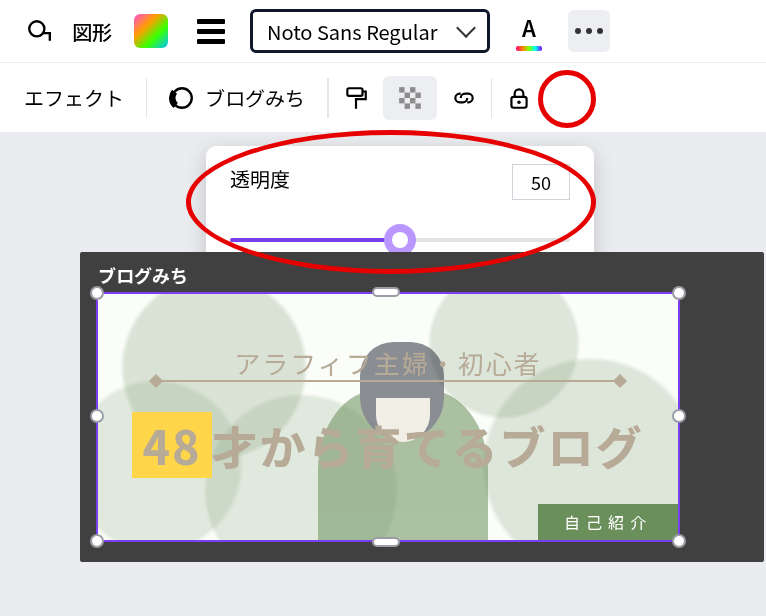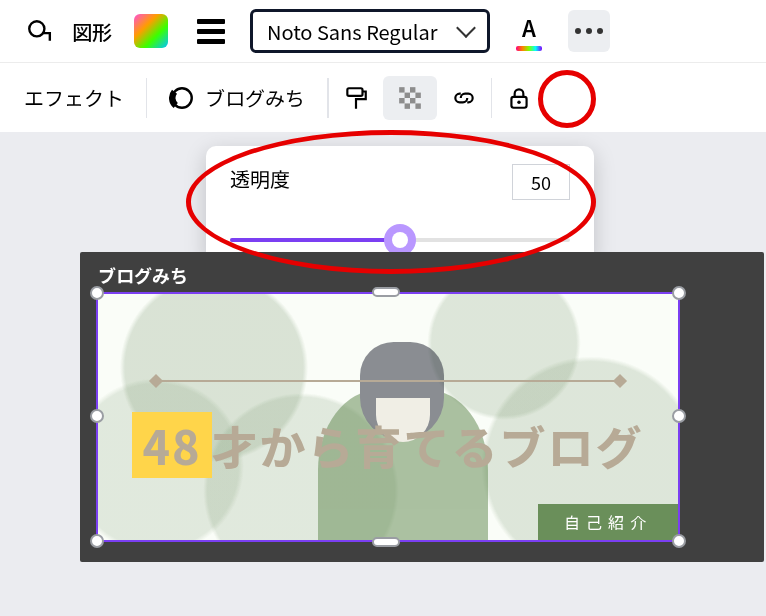--- a/index.html
+++ b/index.html
@@ -309,20 +309,21 @@
     <div class="thumb" style="left: calc(50% - 16px);"></div>
   </div>
 </div>
 
 <div class="canvas-wrap">
   <div class="site-title">ブログみち</div>
 
   <div class="card">
     <div class="leafbg"></div>
     <div class="silhouette"></div>
+    <div class="sub-line">アラフィフ主婦・初心者</div>
     <div class="rule"></div>
     <div class="main-title">
       <span class="hl">48</span><span>才から育てるブログ</span>
     </div>
     <div class="cta">自己紹介</div>
   </div>
 </div>
 
 <div class="sel-frame">
   <div class="handle h-nw"></div>

